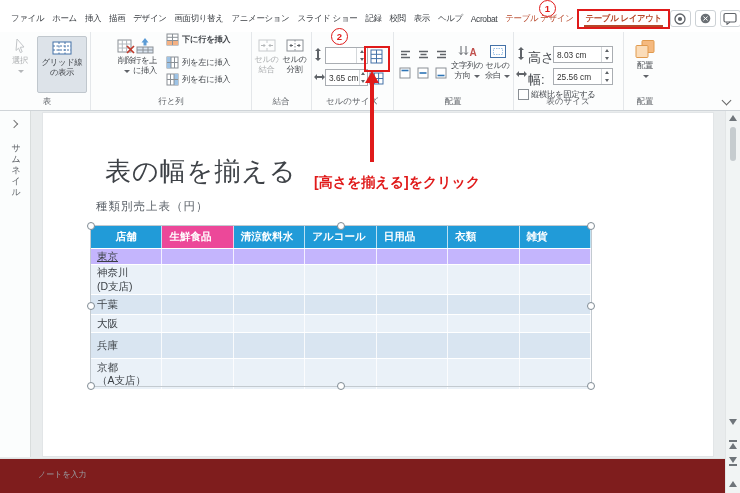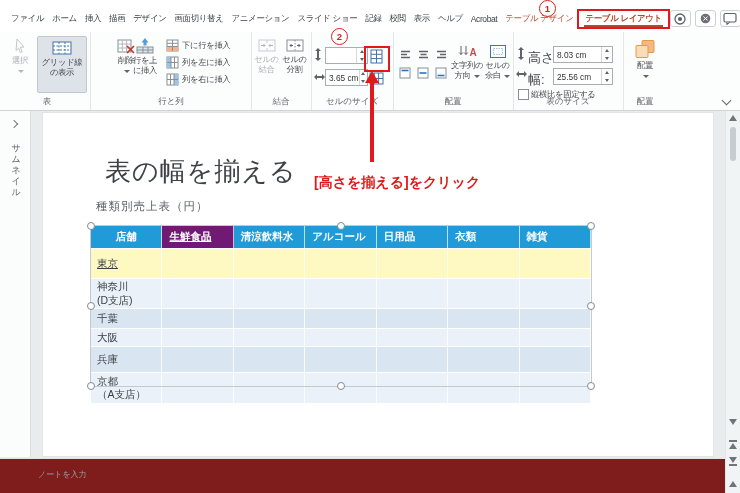--- a/index.html
+++ b/index.html
@@ -163,21 +163,21 @@
       <span class="bl"><span>削除</span><br><span class="dd"></span></span>
     </button>
     <button class="bigbtn" style="left:37px;top:5px;width:34px;">
       <svg width="20" height="16">
           <path d="M10 0 L13.5 4.5 H11.5 V7.5 H8.5 V4.5 H6.5 Z" fill="#5b9bd5"></path>
           <rect x="2" y="9" width="16" height="6" fill="#dce6f1" stroke="#8a9096"></rect>
           <path d="M2 12 H18 M8 9 V15 M13 9 V15" stroke="#8a9096"></path>
         </svg>
       <span class="bl"><span>行を上</span><br><span>に挿入</span></span>
     </button>
-    <button class="smallbtn" style="left:75px;top:7px;">
+    <button class="smallbtn" style="left:75px;top:1px;font-weight:bold;">
       <svg width="13" height="13">
           <rect x="1" y="1" width="11" height="11" fill="#fff" stroke="#8a9096"></rect>
           <rect x="1" y="7.5" width="11" height="4.5" fill="#f4b183"></rect>
           <path d="M1 4.3 H12 M1 7.5 H12 M6.5 1 V12" stroke="#8a9096" fill="none"></path>
         </svg>
       <span>下に行を挿入</span>
     </button>
     <button class="smallbtn" style="left:75px;top:24px;">
       <svg width="13" height="13">
           <rect x="1" y="1" width="11" height="11" fill="#fff" stroke="#8a9096"></rect>
@@ -369,29 +369,29 @@
     <span class="thumb-label">サムネイル</span>
   </div>
 
   <div class="slide">
     <div class="slide-title">表の幅を揃える</div>
     <div class="slide-subtitle">種類別売上表（円）</div>
 
     <div class="ppt-table">
       <div class="thead">
           <div class="th first" style="background: rgb(33, 155, 216);">店舗</div>
-          <div class="th" style="background: #701a75; text-decoration: underline;">生鮮食品</div>
+          <div class="th" style="background: #ec4899;">生鮮食品</div>
           <div class="th" style="background: rgb(33, 155, 216);">清涼飲料水</div>
           <div class="th" style="background: rgb(33, 155, 216);">アルコール</div>
           <div class="th" style="background: rgb(33, 155, 216);">日用品</div>
           <div class="th" style="background: rgb(33, 155, 216);">衣類</div>
           <div class="th" style="background: rgb(33, 155, 216);">雑貨</div>
         </div>
       <div>
-          <div class="tr" style="height: 30px; background: #fef9c3; text-decoration: underline;">
+          <div class="tr" style="height: 16px; background: #c4b5fd; text-decoration: underline;">
             <div class="td">東京</div>
             <div class="td"></div>
             <div class="td"></div>
             <div class="td"></div>
             <div class="td"></div>
             <div class="td"></div>
             <div class="td"></div>
           </div>
           <div class="tr" style="height: 30px; background: rgb(234, 241, 248);">
             <div class="td">神奈川

